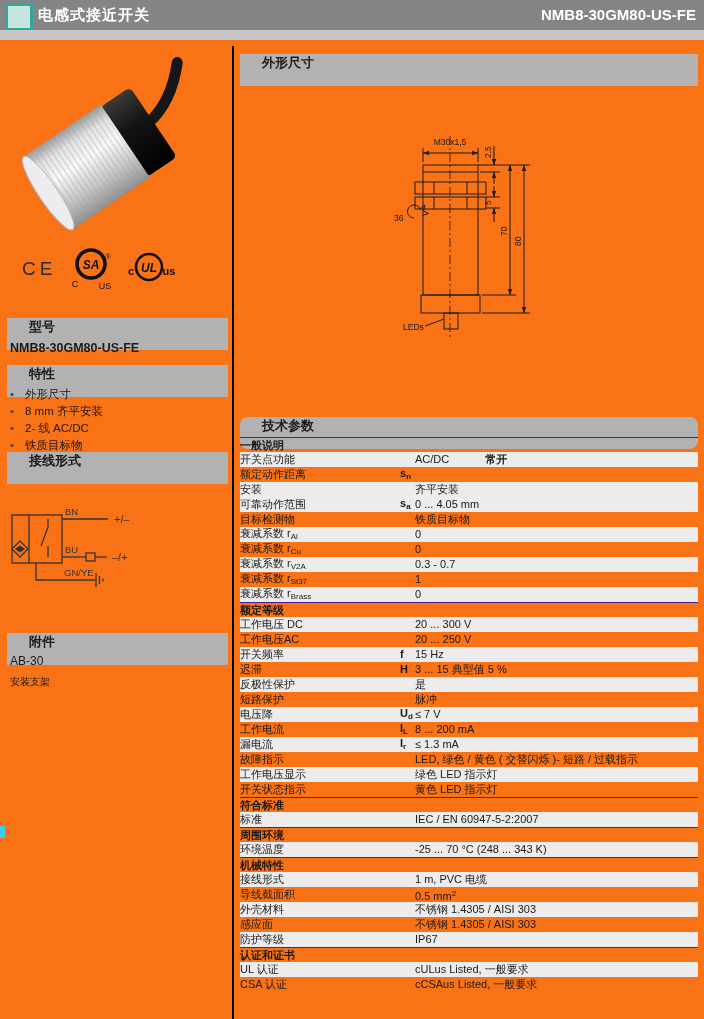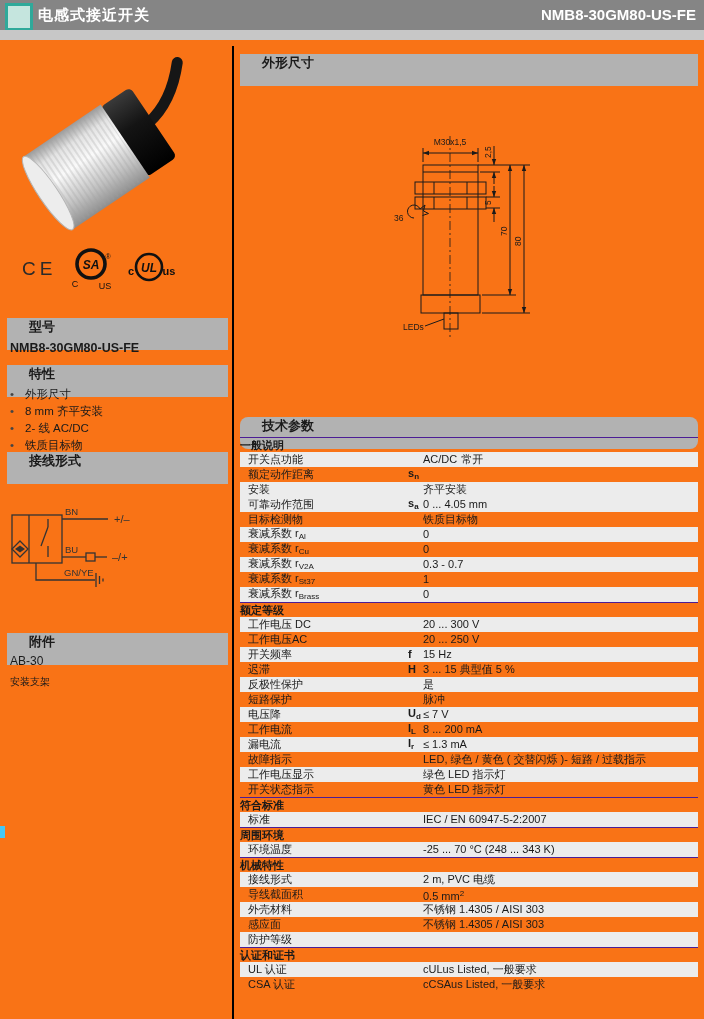--- a/index.html
+++ b/index.html
@@ -39,24 +39,24 @@
   .acc-model{position:absolute;left:10px;top:654px;font-size:12px;font-weight:normal;}
   .acc-desc{position:absolute;left:10px;top:675px;font-size:10px;}
 
   .dims-svg{position:absolute;left:388px;top:128px;}
 
   
   .table{position:absolute;left:240px;top:437px;width:458px;}
   .trow{display:flex;height:15px;line-height:15px;font-size:11px;box-sizing:border-box;align-items:center;}
   .trow.sub{font-weight:bold;border-top:1px solid #4c1d95;}
   .trow.g{background:var(--stripe,#ececec);}
-  .trow .lbl{padding-left:8px;width:160px;flex:0 0 160px;white-space:nowrap;overflow:hidden;}
+  .trow .lbl{width:160px;flex:0 0 160px;white-space:nowrap;overflow:hidden;}
   .trow .sym{width:15px;flex:0 0 15px;font-weight:bold;}
   .trow .val{flex:1;white-space:nowrap;overflow:hidden;}
-  .trow .v2{margin-left:4px;}
+  .trow .v2{margin-left:36px;font-weight:bold;}
   sub{font-size:8px;vertical-align:-2px;}
   sup{font-size:8px;vertical-align:4px;}
 
   svg text{font-family:"Liberation Sans","DejaVu Sans",sans-serif;}
 </style>
 </head>
 <body>
 
 <div id="page">
 
@@ -350,40 +350,41 @@
         <span class="lbl">环境温度</span>
         <span class="sym"></span>
         <span class="val">-25 ... 70 °C (248 ... 343 K)</span>
       </div>
       <div class="trow sub">
         <span>机械特性</span>
       </div>
       <div class="trow data g">
         <span class="lbl">接线形式</span>
         <span class="sym"></span>
-        <span class="val">2 m, PVC 电缆</span>
+        <span class="val">1 m, PVC 电缆</span>
       </div>
       <div class="trow data">
         <span class="lbl">导线截面积</span>
         <span class="sym"></span>
         <span class="val">0.5 mm<sup>2</sup></span>
       </div>
       <div class="trow data g">
         <span class="lbl">外壳材料</span>
         <span class="sym"></span>
         <span class="val">不锈钢 1.4305 / AISI 303</span>
       </div>
       <div class="trow data">
         <span class="lbl">感应面</span>
         <span class="sym"></span>
         <span class="val">不锈钢 1.4305 / AISI 303</span>
       </div>
       <div class="trow data g">
         <span class="lbl">防护等级</span>
         <span class="sym"></span>
+        <span class="val">IP67</span>
       </div>
       <div class="trow sub">
         <span>认证和证书</span>
       </div>
       <div class="trow data g">
         <span class="lbl">UL 认证</span>
         <span class="sym"></span>
         <span class="val">cULus Listed, 一般要求</span>
       </div>
       <div class="trow data">

